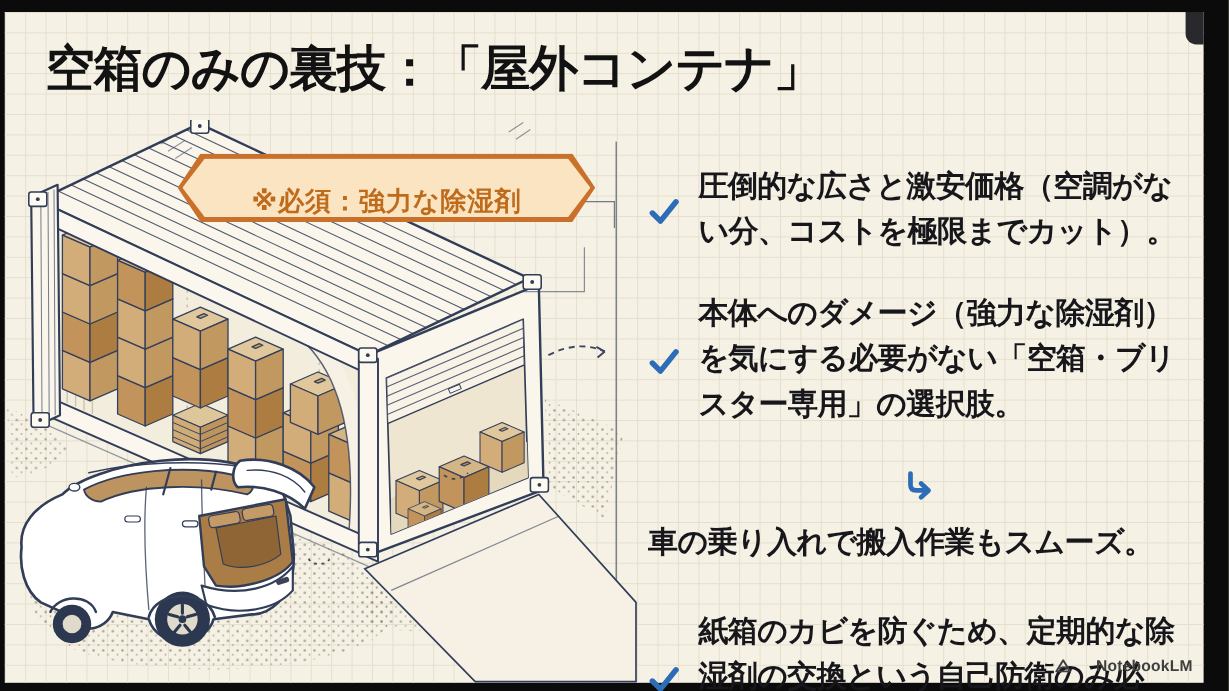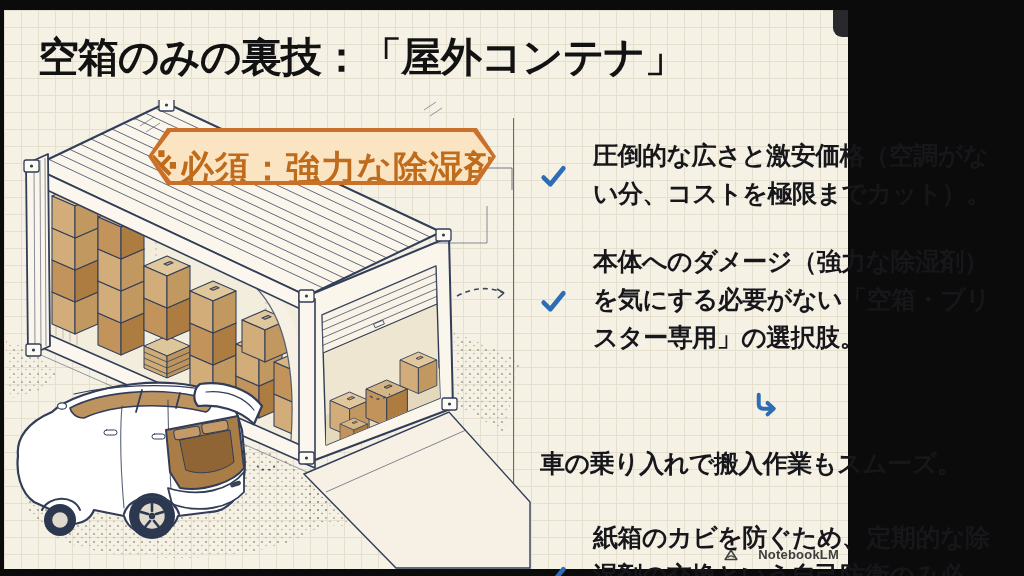--- a/index.html
+++ b/index.html
@@ -1,38 +1,38 @@
 <!DOCTYPE html>
 <html><head>
 <meta charset="utf-8">
 <style>
   html,body{margin:0;padding:0;}
   body{width:1024px;height:576px;background:#0b0b0b;position:relative;overflow:hidden;
        font-family:"Liberation Sans","DejaVu Sans",sans-serif;}
-  .slide{position:absolute;left:4px;top:10px;width:844px;height:559px;
+  .slide{position:absolute;left:4px;top:10px;width:999px;height:559px;
     background-color:#f5f1e5;
     background-image:linear-gradient(#e5dfcd 1px,transparent 1px),
                      linear-gradient(90deg,#e5dfcd 1px,transparent 1px);
     background-size:17px 17px;}
   .corner-smudge{position:absolute;right:0;top:0;width:15px;height:27px;background:#17171c;
     border-radius:0 0 0 9px;opacity:.92;}
   .title{position:absolute;left:34px;top:20px;font-size:41px;font-weight:700;color:#121212;
     letter-spacing:-1px;white-space:nowrap;}
   .divider{position:absolute;left:509px;top:108px;width:2px;height:424px;background:#49506000;
     border-left:1.6px solid #4a5264;opacity:.85;}
   .illu{position:absolute;left:0;top:90px;width:530px;height:470px;}
   .banner{position:absolute;left:144px;top:118px;width:348px;height:57px;
     clip-path:polygon(0 50%,5.5% 0,94.5% 0,100% 50%,94.5% 100%,5.5% 100%);
     background:#c9702a;z-index:5;}
   .banner-inner{position:absolute;left:4px;top:4px;right:4px;bottom:4px;
     clip-path:polygon(0 50%,5.5% 0,94.5% 0,100% 50%,94.5% 100%,5.5% 100%);
     background:#fbe4c2;display:flex;align-items:center;justify-content:center;}
-  .banner-text{font-size:35px;font-weight:700;color:#bf6b1c;letter-spacing:.5px;white-space:nowrap;margin-top:23px;}
+  .banner-text{font-size:22px;font-weight:700;color:#bf6b1c;letter-spacing:.5px;white-space:nowrap;margin-top:23px;}
   .bullets{position:absolute;left:536px;top:126px;width:452px;}
-  .bullet{display:flex;gap:26px;margin-bottom:30px;}
+  .bullet{display:flex;gap:15px;margin-bottom:30px;}
   .bullet:nth-child(3){margin-bottom:36px;flex-direction:column;}
   .bullet-icon{flex:0 0 27px;margin-top:5px;}
   .bullet-text{font-size:25px;font-weight:700;color:#17171b;line-height:38px;
     letter-spacing:-0.5px;}
   .footer{position:absolute;right:9px;bottom:7px;display:flex;align-items:center;gap:20px;}
   .footer-text{font-size:13px;font-weight:700;color:#3e3e3e;letter-spacing:.2px;}
 </style>
 </head>
 <body>
 

